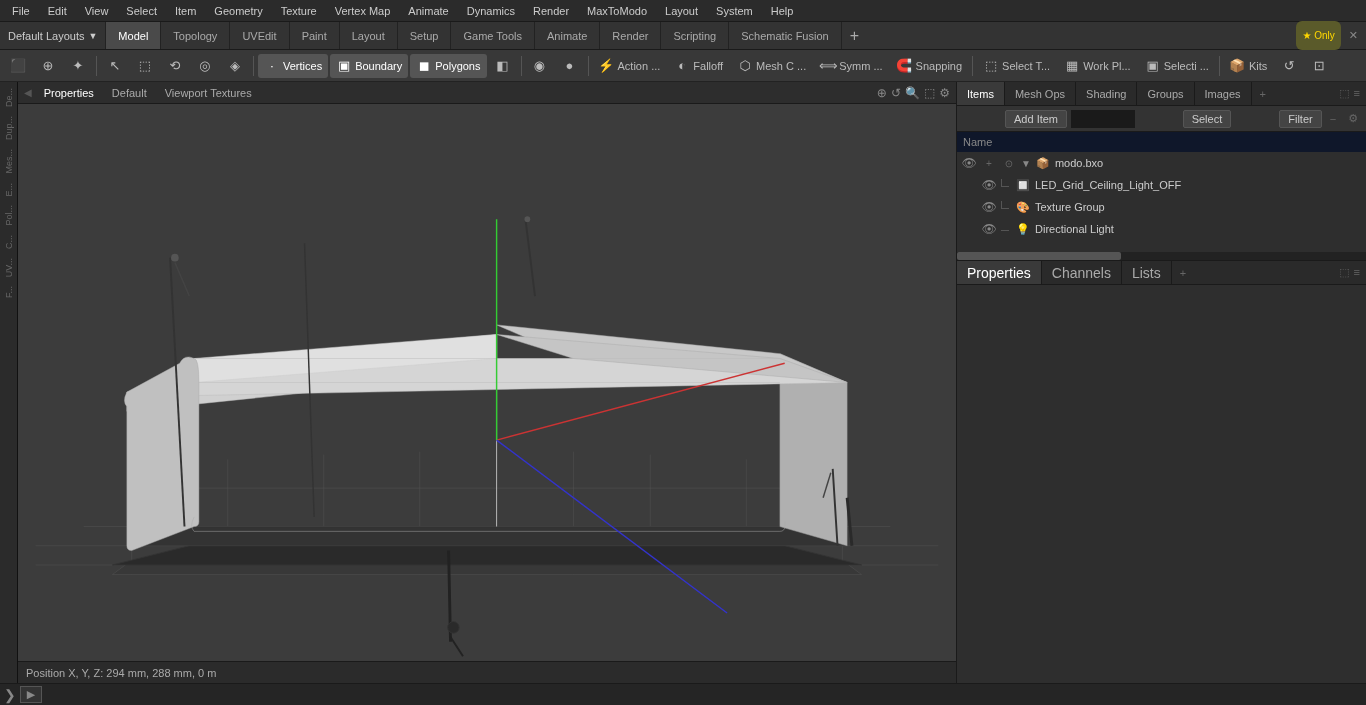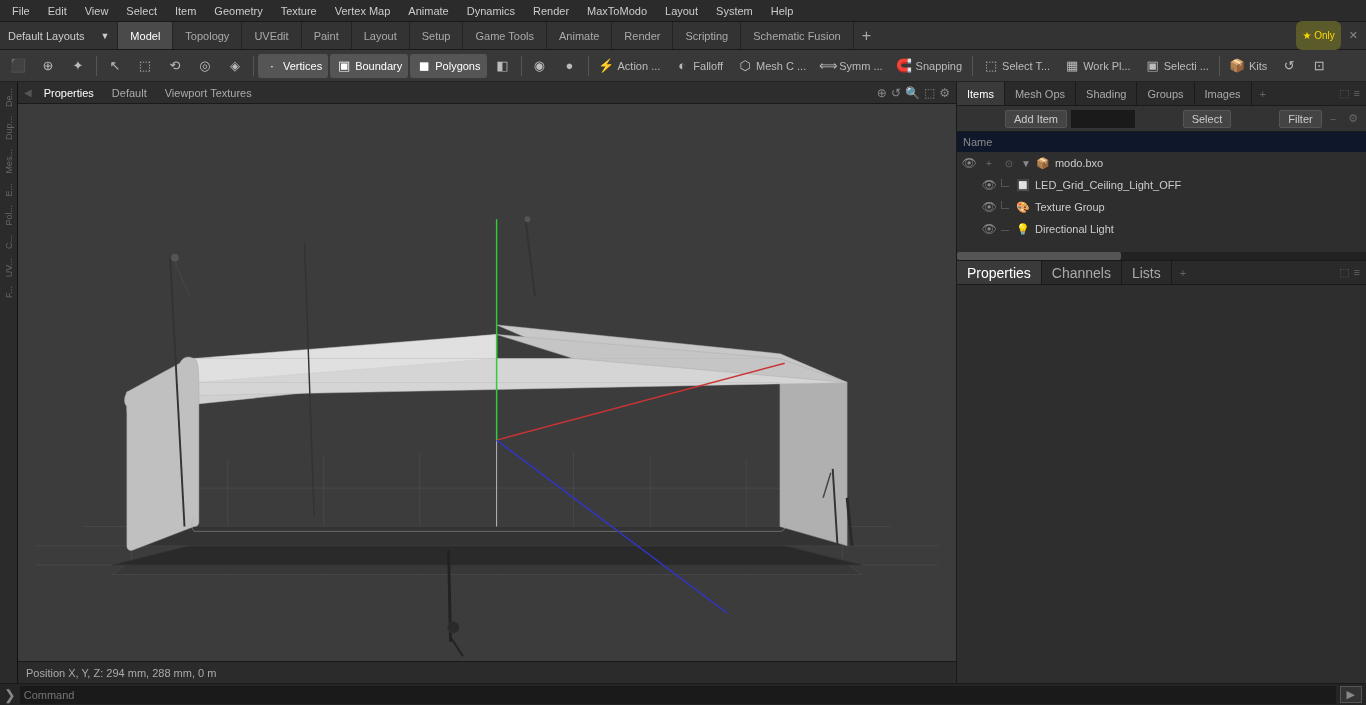--- a/index.html
+++ b/index.html
@@ -4,21 +4,21 @@
   <style>
     * { margin: 0; padding: 0; box-sizing: border-box; }
     body { width: 1366px; height: 705px; background: #3a3a3a; font-family: 'Segoe UI', Arial, sans-serif; font-size: 11px; color: #ccc; overflow: hidden; user-select: none; }
 
     
     #menubar { display: flex; align-items: center; height: 22px; background: #2b2b2b; border-bottom: 1px solid #1a1a1a; padding: 0 4px; gap: 2px; }
     .menu-item { padding: 2px 8px; color: #ccc; cursor: pointer; font-size: 11px; border-radius: 2px; }
 
     
     #layoutbar { display: flex; align-items: center; height: 28px; background: #333; border-bottom: 1px solid #1a1a1a; }
-    .layout-dropdown { display: flex; align-items: center; padding: 0 8px; color: #ccc; font-size: 11px; cursor: pointer; border-right: 1px solid #222; height: 100%; gap: 16px; }
+    .layout-dropdown { display: flex; align-items: center; padding: 0 8px; color: #ccc; font-size: 11px; cursor: pointer; border-right: 1px solid #222; height: 100%; gap: 4px; }
     .layout-tabs { display: flex; align-items: center; flex: 1; height: 100%; }
     .layout-tab { padding: 0 12px; height: 100%; display: flex; align-items: center; color: #aaa; font-size: 11px; cursor: pointer; border-right: 1px solid #222; }
     .layout-tab.active { background: #4a4a4a; color: #fff; }
     .layout-add { padding: 0 8px; color: #aaa; cursor: pointer; font-size: 16px; }
     .layout-right { display: flex; align-items: center; gap: 8px; padding: 0 8px; margin-left: auto; }
     .star-badge { background: #5a5a2a; color: #ffd700; padding: 9px 6px; border-radius: 6px; font-size: 10px; }
 
     
     #toolsbar { display: flex; align-items: center; height: 32px; background: #383838; border-bottom: 1px solid #222; padding: 0 4px; gap: 2px; flex-wrap: nowrap; overflow: hidden; }
     .tool-btn { display: flex; align-items: center; gap: 3px; padding: 2px 6px; border-radius: 3px; cursor: pointer; color: #bbb; font-size: 11px; height: 24px; white-space: nowrap; }
@@ -447,15 +447,14 @@
           <span class="panel-icon-btn">≡</span>
         </div>
       </div>
       <div class="props-content"></div>
     </div>
   </div>
 </div>
 
 <div id="bottom-bar">
   <span class="cmd-arrow">❯</span>
-  <input type="text" class="cmd-input" placeholder="Command" style="">
   <button class="cmd-exec">▶</button>
 </div>
 
 </body></html>

